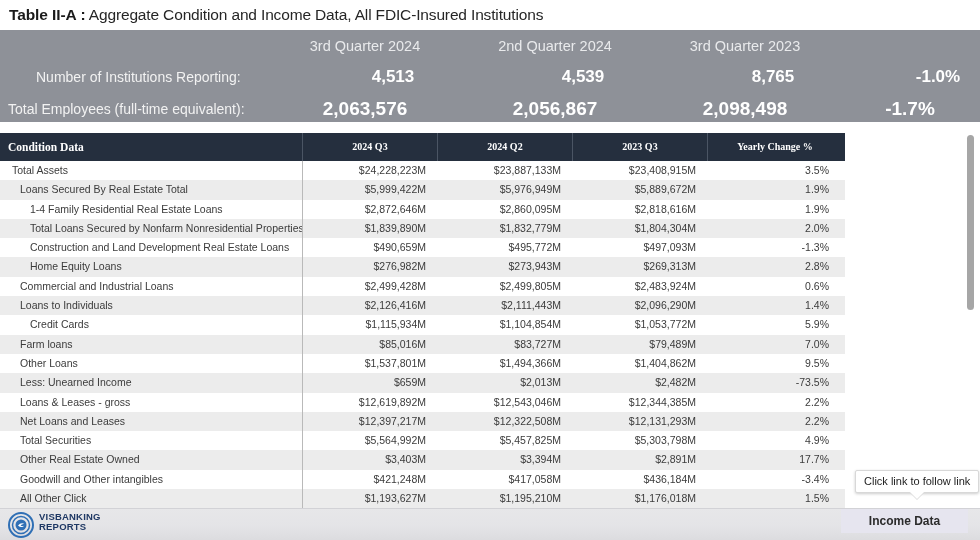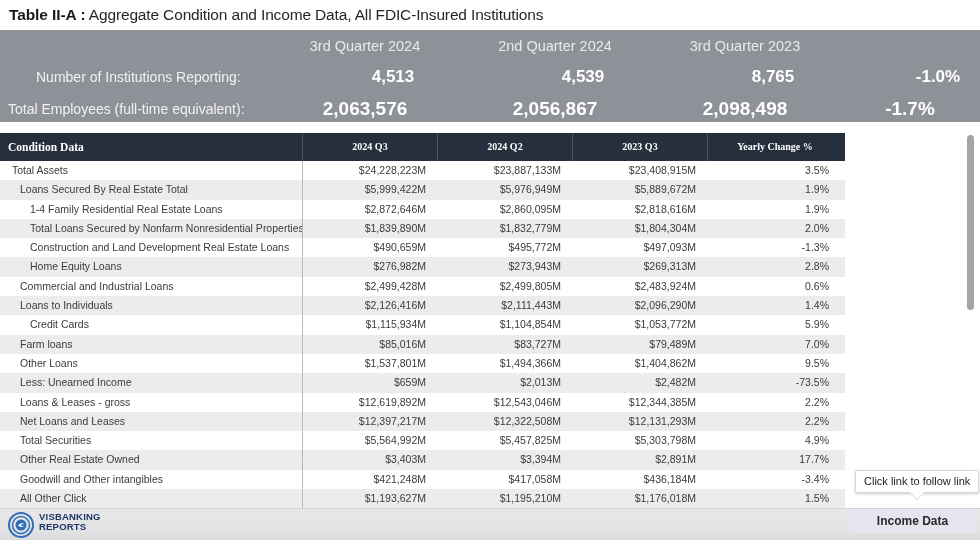--- a/index.html
+++ b/index.html
@@ -204,21 +204,21 @@
     line-height: 10px;
     color: #1f3864;
     font-size: 9.5px;
     font-weight: bold;
     letter-spacing: 0.2px;
   }
   #logo .wordmark span { display: block; }
 
   #income-data-panel {
     position: absolute;
-    right: 4px; top: 0;
+    right: 12px; top: 0;
     width: 127px; height: 24px;
     background: #e6e5ef;
     display: flex;
     align-items: center;
     justify-content: center;
   }
   #income-data-panel .label {
     font-size: 12px;
     font-weight: bold;
     color: #2b2b2b;

